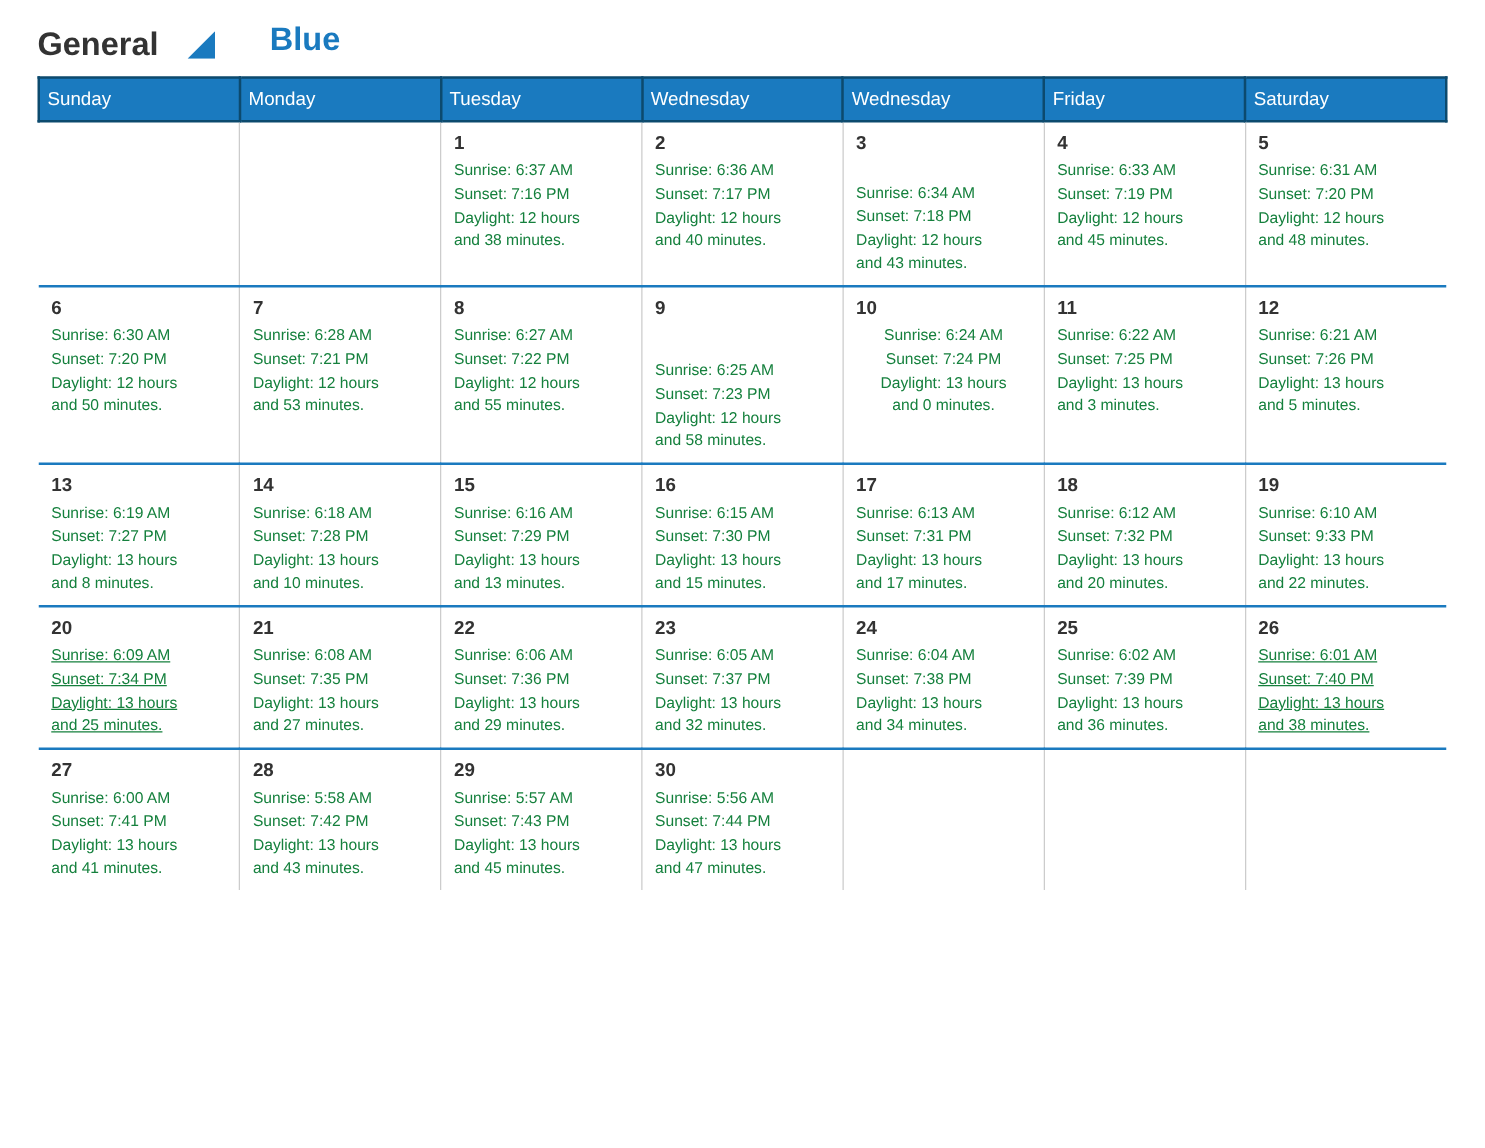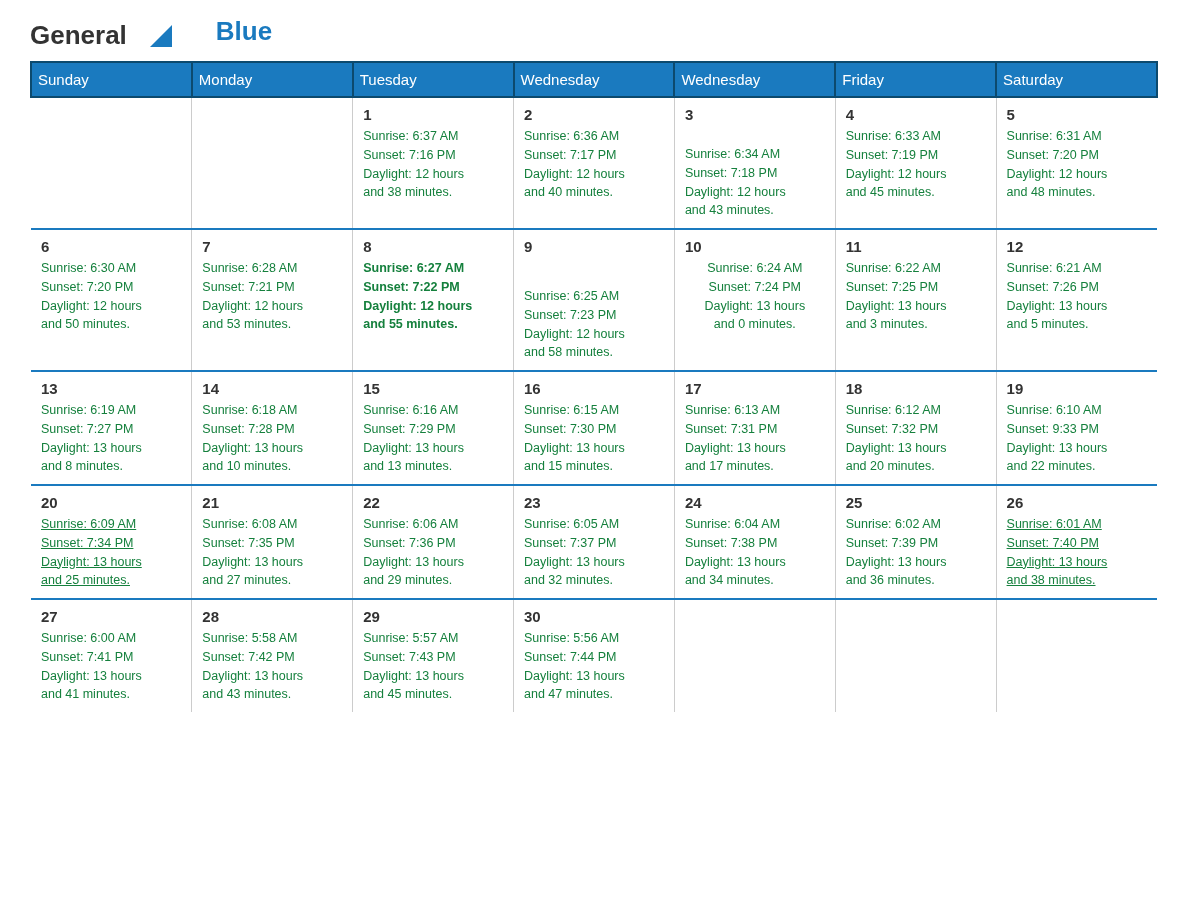--- a/index.html
+++ b/index.html
@@ -163,21 +163,21 @@
         </td>
         <td>
           <span class="day-num">7</span>
           <div class="day-info" style="white-space: pre-line;">Sunrise: 6:28 AM
 Sunset: 7:21 PM
 Daylight: 12 hours
 and 53 minutes.</div>
         </td>
         <td>
           <span class="day-num">8</span>
-          <div class="day-info" style="white-space: pre-line; font-weight: bold;">Sunrise: 6:27 AM
+          <div class="day-info" style="white-space: pre-line;">Sunrise: 6:27 AM
 Sunset: 7:22 PM
 Daylight: 12 hours
 and 55 minutes.</div>
         </td>
         <td>
           <span class="day-num">9</span>
           <div class="day-info" style="white-space: pre-line; margin-top: 32px;">Sunrise: 6:25 AM
 Sunset: 7:23 PM
 Daylight: 12 hours
 and 58 minutes.</div>

